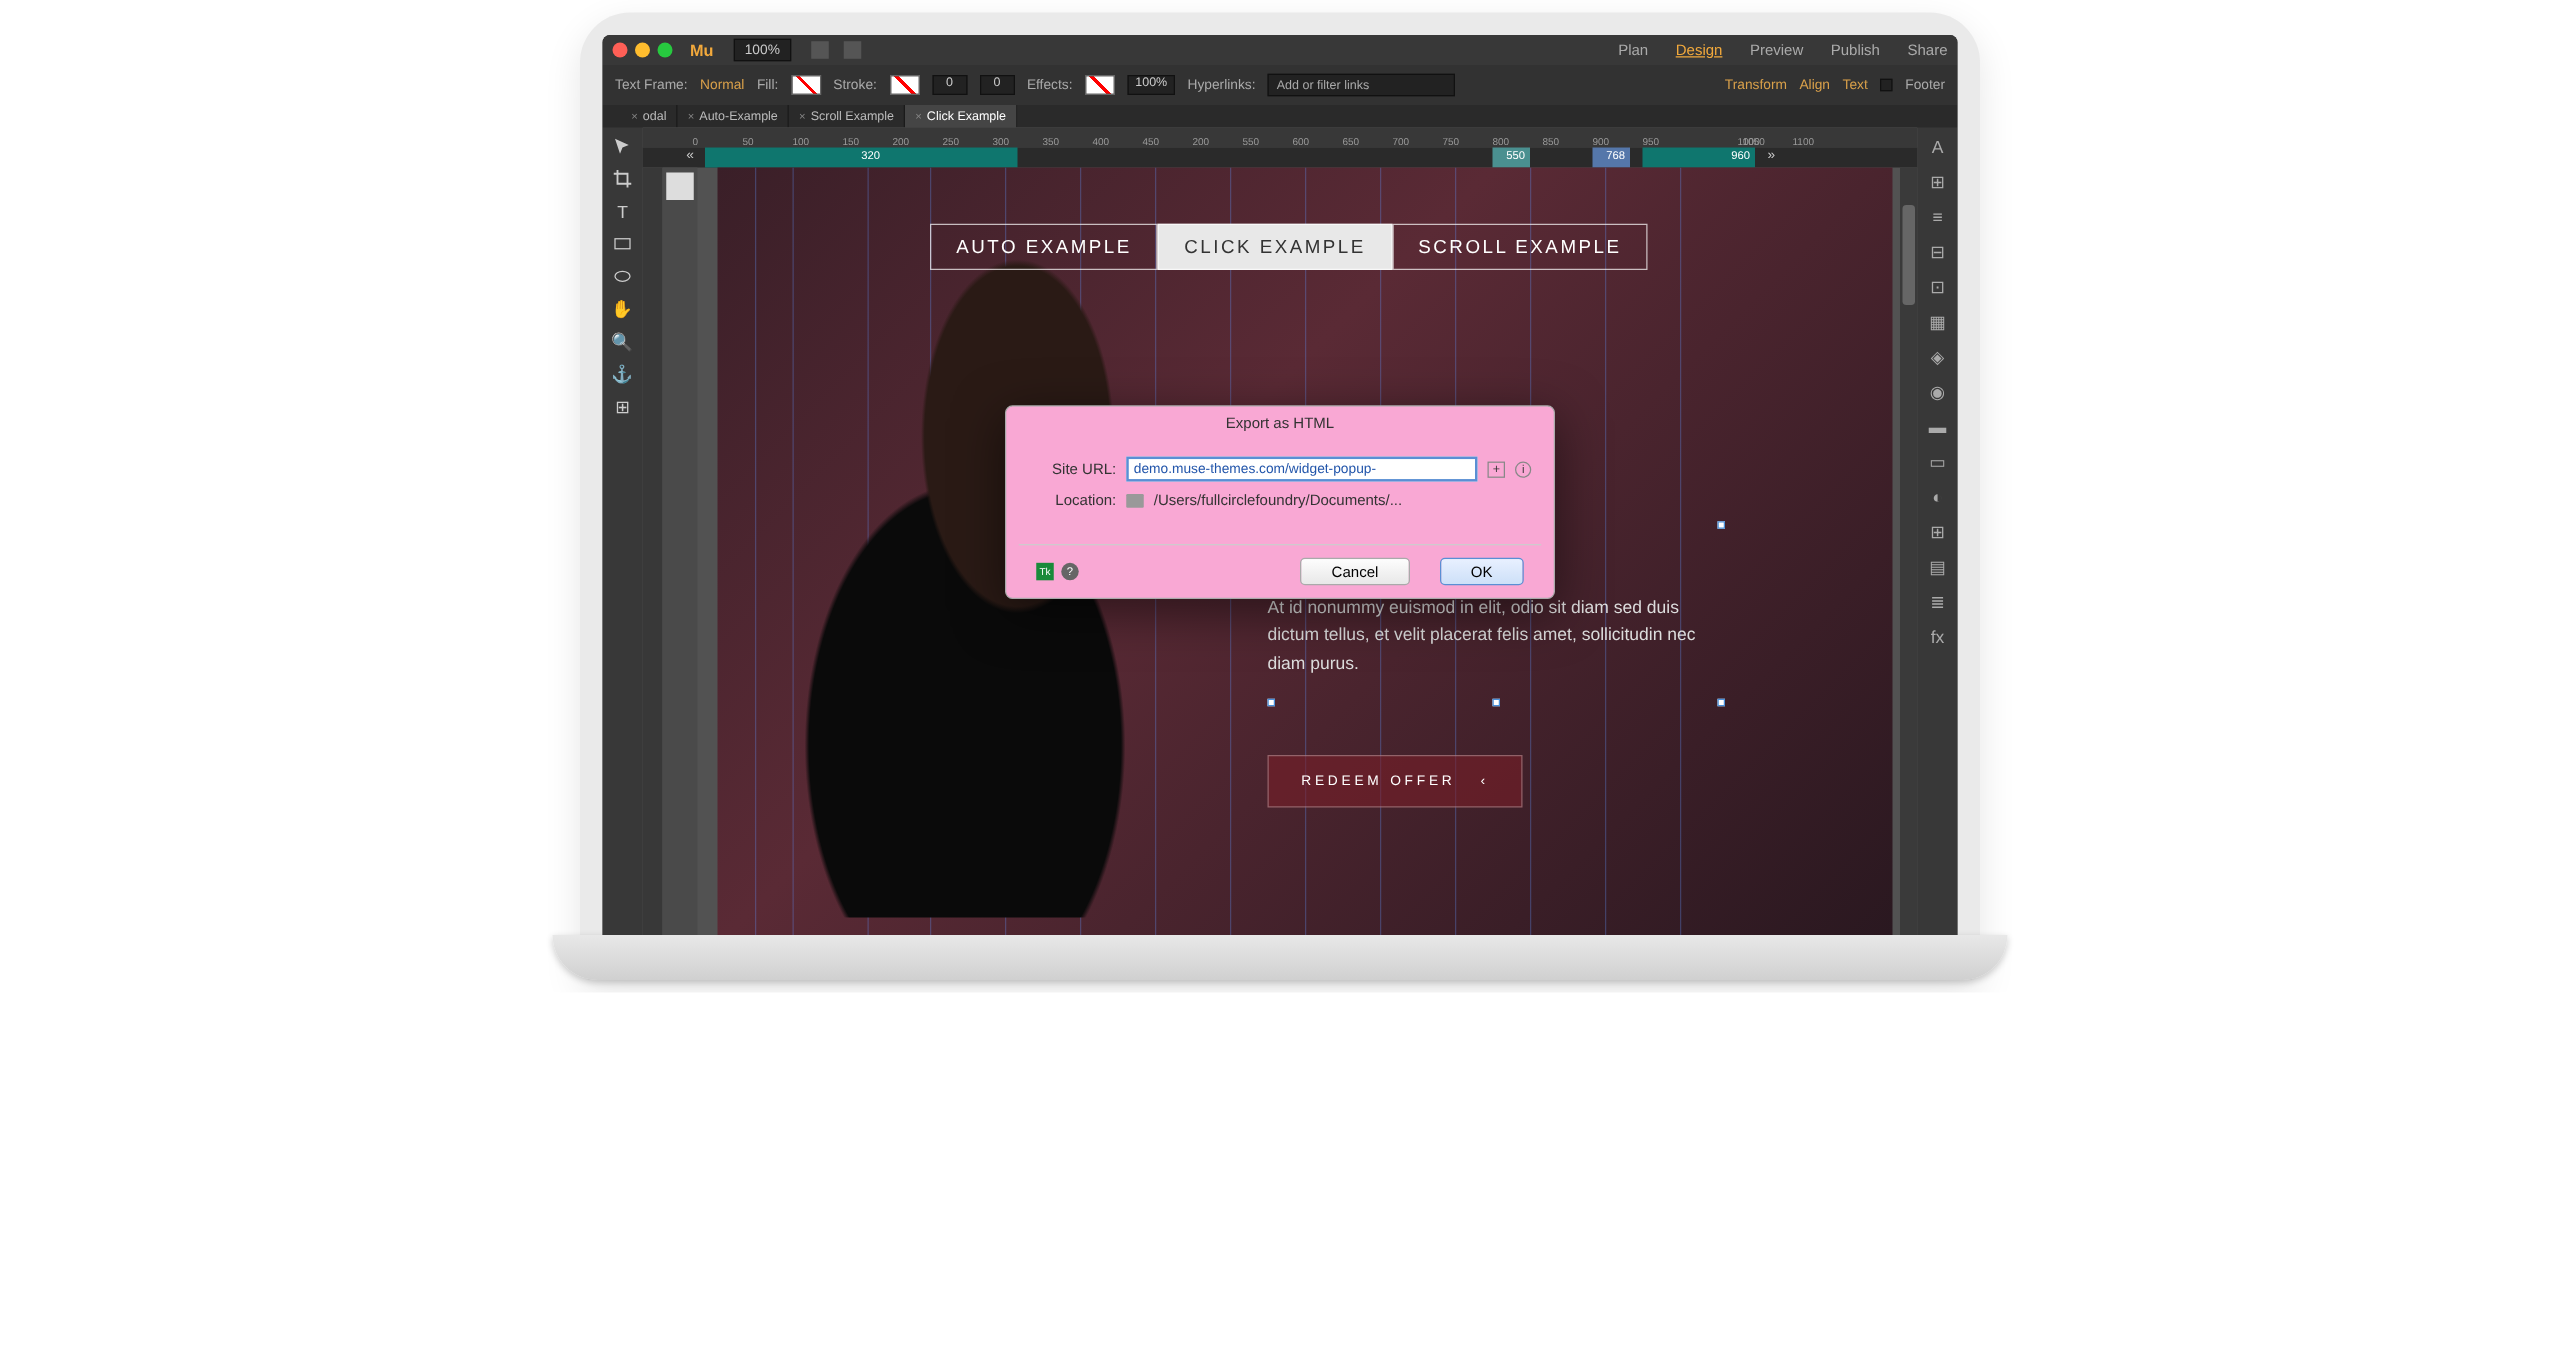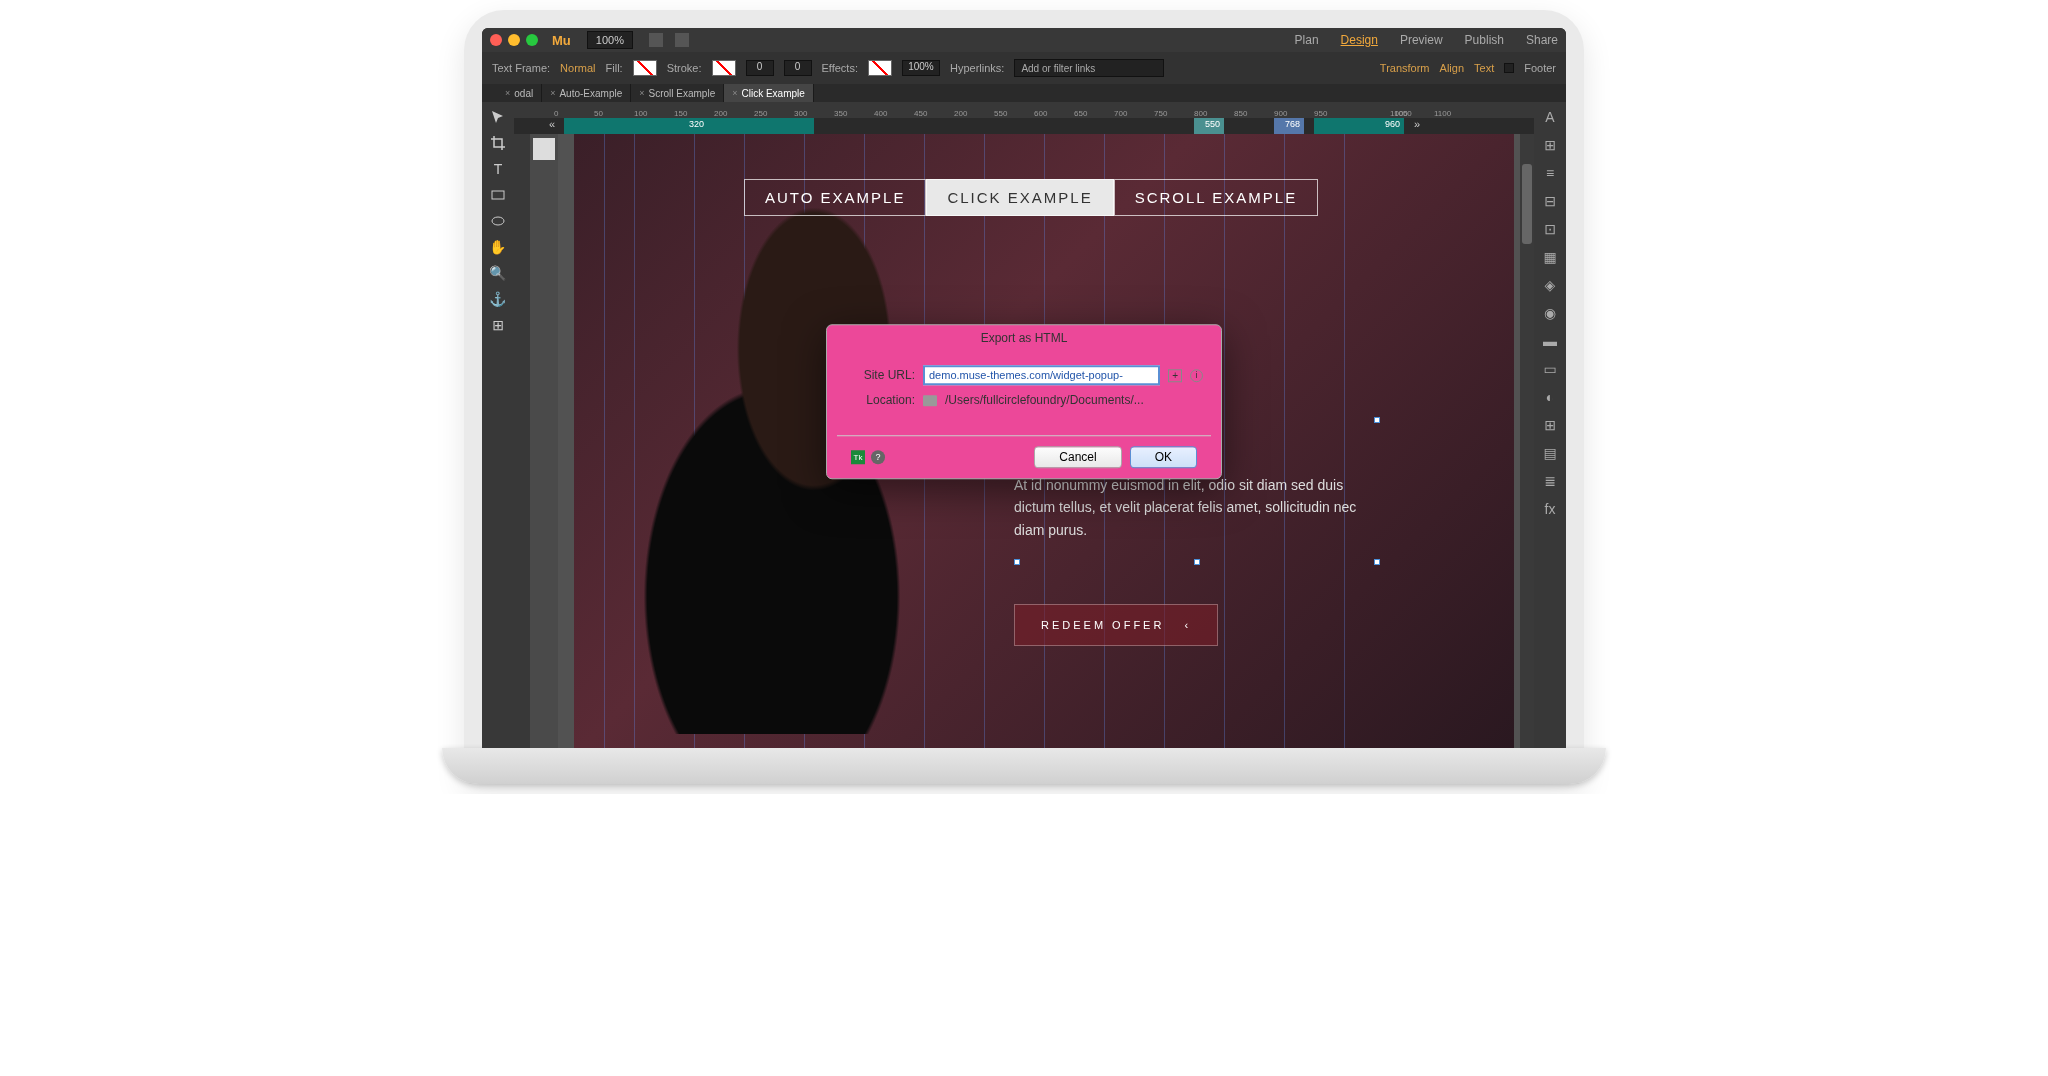--- a/index.html
+++ b/index.html
@@ -64,31 +64,31 @@
 .person { position: absolute; left: 30px; top: 50px; width: 420px; height: 550px; background: radial-gradient(ellipse at 50% 30%, #2a1a15 25%, transparent 26%), radial-gradient(ellipse at 40% 75%, #0a0a0a 35%, transparent 36%); }
 .nav-btns { position: absolute; top: 45px; left: 170px; display: flex; }
 .nav-btn { padding: 9px 20px; font-size: 15px; letter-spacing: 2px; border: 1px solid rgba(255,255,255,0.7); color: #fff; background: transparent; }
 .nav-btn.on { background: #e8e8e8; color: #333; }
 .body-txt { position: absolute; top: 340px; left: 440px; width: 360px; color: #ddd; font-size: 14px; line-height: 1.6; }
 .cta { position: absolute; top: 470px; left: 440px; padding: 14px 26px; background: rgba(120,30,40,0.6); color: #fff; font-size: 11px; letter-spacing: 3px; border: 1px solid rgba(255,255,255,0.3); }
 .cta-arr { display: inline-block; margin-left: 20px; }
 .sel-handle { width: 6px; height: 6px; background: #fff; border: 1px solid #4a90d9; position: absolute; }
 
 
-.modal { position: absolute; left: 50%; top: 50%; transform: translate(-50%, -65%); width: 396px; background: #ec4899; border: 1px solid #aaa; border-radius: 6px; box-shadow: 0 10px 40px rgba(0,0,0,0.5); font-size: 12px; color: #333; }
+.modal { position: absolute; left: 50%; top: 50%; transform: translate(-50%, -65%); width: 440px; background: #f9a8d4; border: 1px solid #aaa; border-radius: 6px; box-shadow: 0 10px 40px rgba(0,0,0,0.5); font-size: 12px; color: #333; }
 .modal-title { text-align: center; padding: 6px; font-weight: 500; }
 .modal-body { padding: 14px 18px; }
 .modal-row { display: flex; align-items: center; gap: 8px; margin-bottom: 8px; }
 .modal-lbl { width: 70px; text-align: right; }
 .url-input { flex: 1; background: #fff; border: 2px solid #5a8fd4; padding: 2px 4px; font-size: 11px; color: #2255aa; }
 .folder-icon { width: 14px; height: 11px; background: #999; border-radius: 1px; display: inline-block; }
 .modal-foot { display: flex; justify-content: space-between; align-items: center; padding: 10px 14px; border-top: 1px solid #ccc; margin: 6px 10px 0; }
 .tk-badge { width: 14px; height: 14px; background: #1a8a3a; color: #fff; font-size: 8px; display: inline-flex; align-items: center; justify-content: center; }
 .help-icon { width: 14px; height: 14px; background: #666; color: #fff; border-radius: 50%; font-size: 9px; display: inline-flex; align-items: center; justify-content: center; }
-.btn { padding: 3px 24px; border-radius: 4px; border: 1px solid #aaa; background: linear-gradient(#fdfdfd, #e8e8e8); font-size: 12px; }
+.btn { padding: 3px 24px; border-radius: 4px; border: 1px solid #aaa; background: linear-gradient(#fdfdfd, #e8e8e8); font-size: 12px; margin-left: 16px; }
 .btn.primary { border-color: #5a8fd4; background: linear-gradient(#e8f0ff, #cde0f8); }
 
 .scrollbar-v { position: absolute; right: 0; top: 32px; bottom: 0; width: 14px; background: #3a3a3a; }
 .scroll-thumb { position: absolute; top: 30px; left: 2px; right: 2px; height: 80px; background: #666; border-radius: 3px; }
 </style>
 </head>
 <body>
 
 <div class="laptop">
 <div class="screen">

